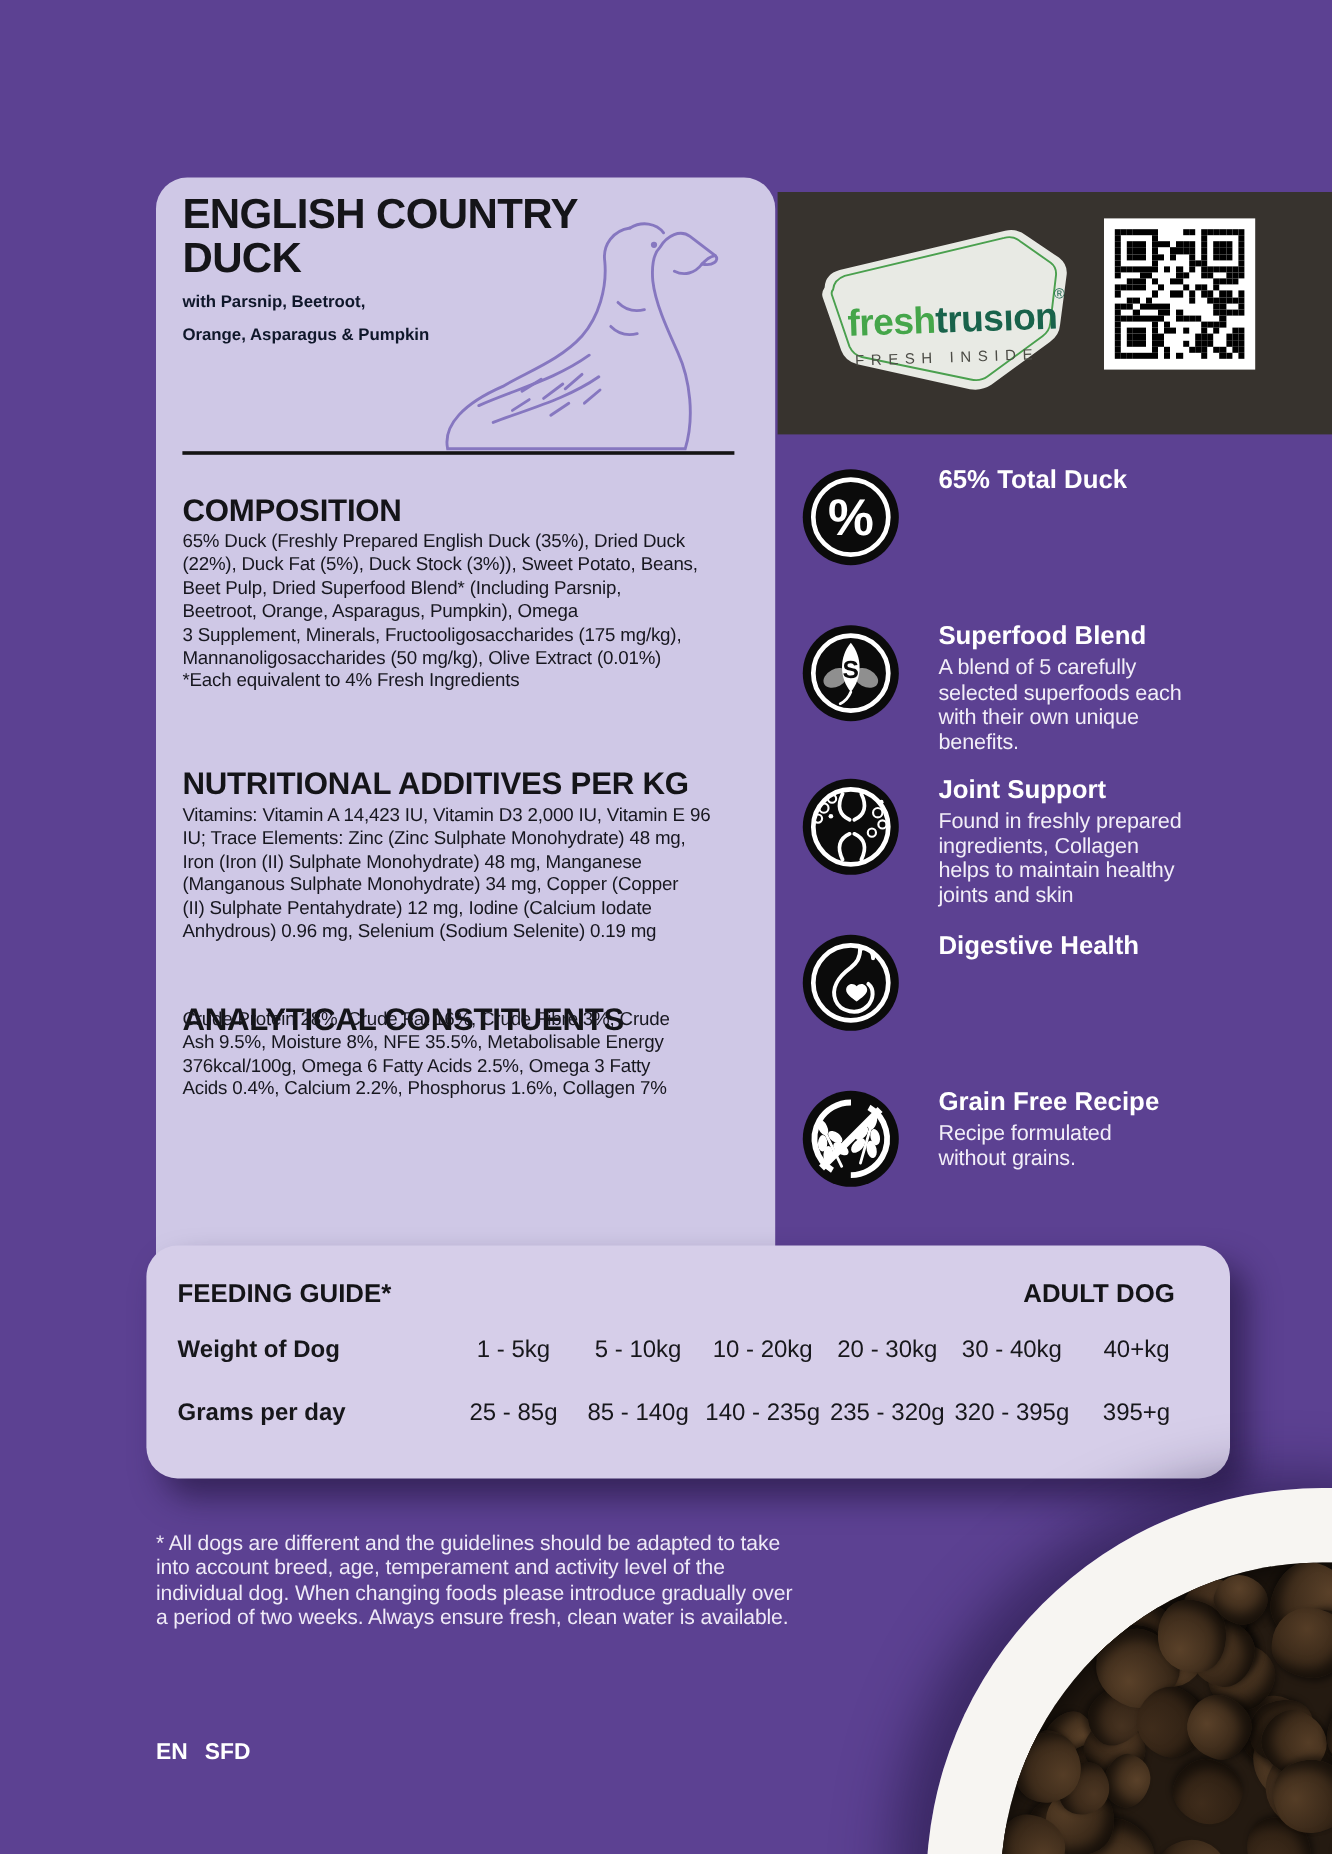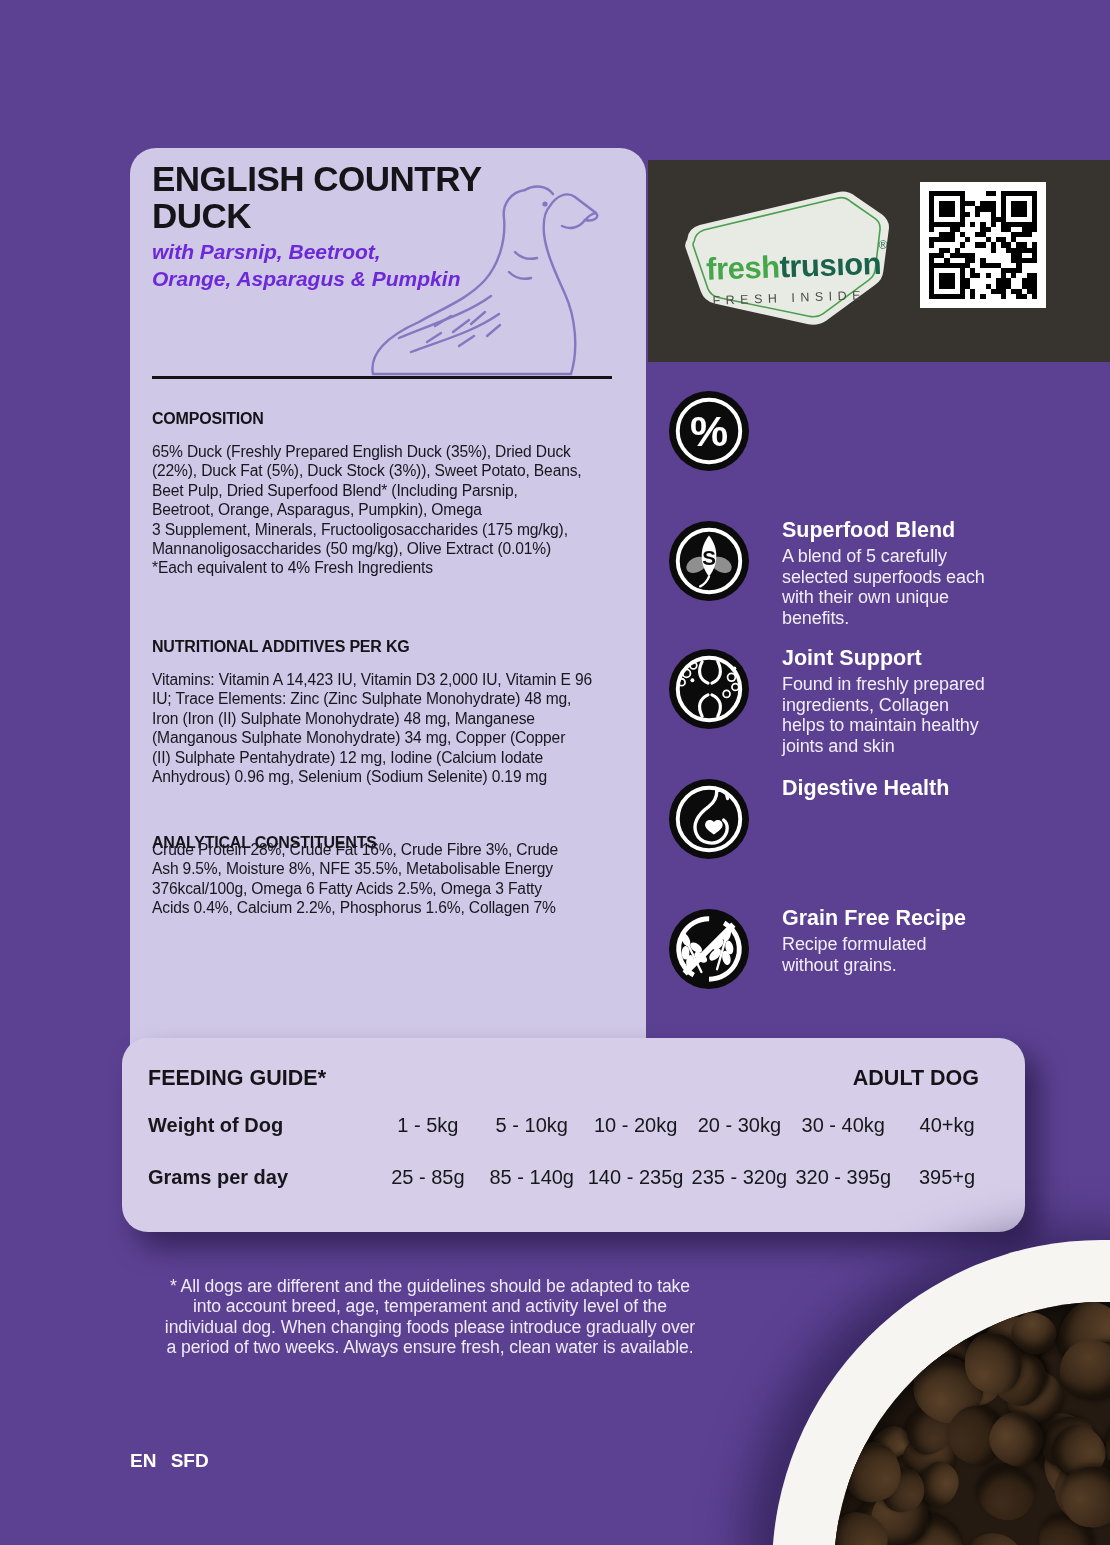--- a/index.html
+++ b/index.html
@@ -3,25 +3,25 @@
 <meta charset="utf-8">
 <style>
   html,body{margin:0;padding:0;background:#3a3142;}
   #page{position:relative;width:1110px;height:1545px;background:#5c4192;overflow:hidden;
         font-family:"Liberation Sans",sans-serif;-webkit-font-smoothing:antialiased;}
 
   
   .panel{position:absolute;left:130px;top:148px;width:516px;height:1056px;background:#cfc8e6;border-radius:26px;}
   .title{position:absolute;left:22px;top:12px;font-size:35px;font-weight:800;letter-spacing:-0.5px;
          line-height:37px;color:#151519;white-space:pre-line;}
-  .subtitle{position:absolute;left:22px;top:90px;font-size:21px;font-weight:700;line-height:27px;
-         color:#6d28d9;white-space:pre-line;font-style:italic;}
+  .subtitle{position:absolute;left:22px;top:90px;font-size:14px;font-weight:700;line-height:27px;
+         color:#0f172a;white-space:pre-line;}
   .duck-svg{position:absolute;left:208px;top:28px;width:282px;height:208px;}
   .rule{position:absolute;left:22px;top:228px;width:460px;height:3px;background:#141414;}
-  .sec-h{position:absolute;left:22px;font-size:16px;font-weight:800;color:#141418;letter-spacing:-0.2px;}
+  .sec-h{position:absolute;left:22px;font-size:26px;font-weight:800;color:#141418;letter-spacing:-0.2px;}
   .sec-b{position:absolute;left:22px;width:480px;font-size:15.6px;line-height:19.4px;color:#17171f;
          white-space:pre-line;letter-spacing:-0.15px;}
   .h-comp{top:262px}.b-comp{top:294px}
   .h-nut{top:490px}.b-nut{top:522px}
   .h-ana{top:686px}.b-ana{top:692px}
 
   
   .darkbox{position:absolute;left:648px;top:160px;width:462px;height:202px;background:#37332e;}
   .badge{position:absolute;left:24px;top:22px;width:232px;height:158px;}
   .qr{position:absolute;left:272px;top:22px;width:126px;height:126px;background:#fff;padding:9px;
@@ -44,21 +44,21 @@
            font-size:21.5px;font-weight:800;color:#141418;}
   .feeding-row{position:absolute;left:26px;right:26px;display:grid;grid-template-columns:228px repeat(6,1fr);
            font-size:20px;color:#17171b;align-items:baseline;}
   .r1{top:76px}.r2{top:128px}
   .feeding-row .label{font-weight:700;}
   .feeding-row .val{text-align:center;}
 
   
   .bottom-heading{position:absolute;left:130px;top:1247px;font-size:21.5px;font-weight:800;color:#ffffff;}
   .note{position:absolute;left:130px;width:600px;color:#efeaf7;font-size:17.6px;line-height:20.4px;
-        white-space:pre-line;letter-spacing:-0.1px;text-align:center;}
+        white-space:pre-line;letter-spacing:-0.1px;}
   .n1{top:1276px}.n2{top:1355px}
   .weight{position:absolute;left:458px;top:1372px;color:#ffffff;font-size:97px;font-weight:800;
           letter-spacing:-3px;line-height:1;}
   .esign{font-size:64px;font-weight:400;letter-spacing:0;margin-left:5px;
          font-family:"DejaVu Sans",sans-serif;color:#ffffff;}
   .codes{position:absolute;left:130px;top:1450px;font-size:19px;font-weight:700;color:#ffffff;word-spacing:9px;}
 
   
   .bowl{position:absolute;left:772px;top:1240px;width:660px;height:660px;border-radius:50%;
         background:radial-gradient(circle at 42% 38%, #f7f5f2 55%, #e6e2de 68%, #cfcac5 76%, #efece8 85%);
@@ -574,20 +574,21 @@
 
   <div class="features">
 
     <div class="feature f1">
       <svg class="f-icon" viewBox="0 0 84 84">
         <circle cx="42" cy="42" r="41" fill="#0b0b0b"></circle>
         <circle cx="42" cy="42" r="32" fill="none" stroke="#fff" stroke-width="4"></circle>
         <text x="42" y="57" text-anchor="middle" font-size="44" font-weight="bold" fill="#fff" font-family="Liberation Sans, sans-serif">%</text>
       </svg>
       <div class="f-text">
+        <p class="f-title">65% Total Duck</p>
       </div>
     </div>
 
     <div class="feature f2">
       <svg class="f-icon" viewBox="0 0 84 84">
         <circle cx="42" cy="42" r="41" fill="#0b0b0b"></circle>
         <circle cx="42" cy="42" r="32" fill="none" stroke="#fff" stroke-width="4"></circle>
         <ellipse cx="29" cy="46" rx="11" ry="7.5" fill="#8f8f8f" transform="rotate(-28 29 46)"></ellipse>
         <ellipse cx="55" cy="46" rx="11" ry="7.5" fill="#8f8f8f" transform="rotate(28 55 46)"></ellipse>
         <path d="M42 16 C 32 28 32 46 42 58 C 52 46 52 28 42 16 Z" fill="#fff"></path>

